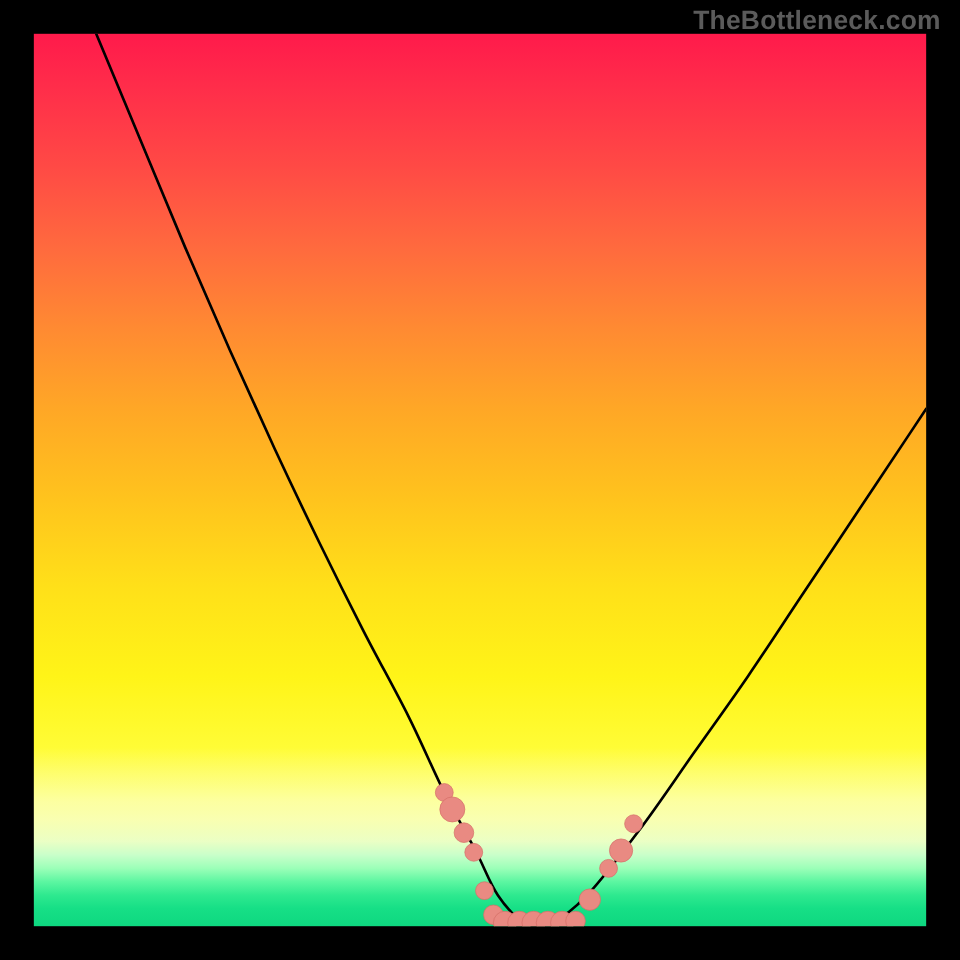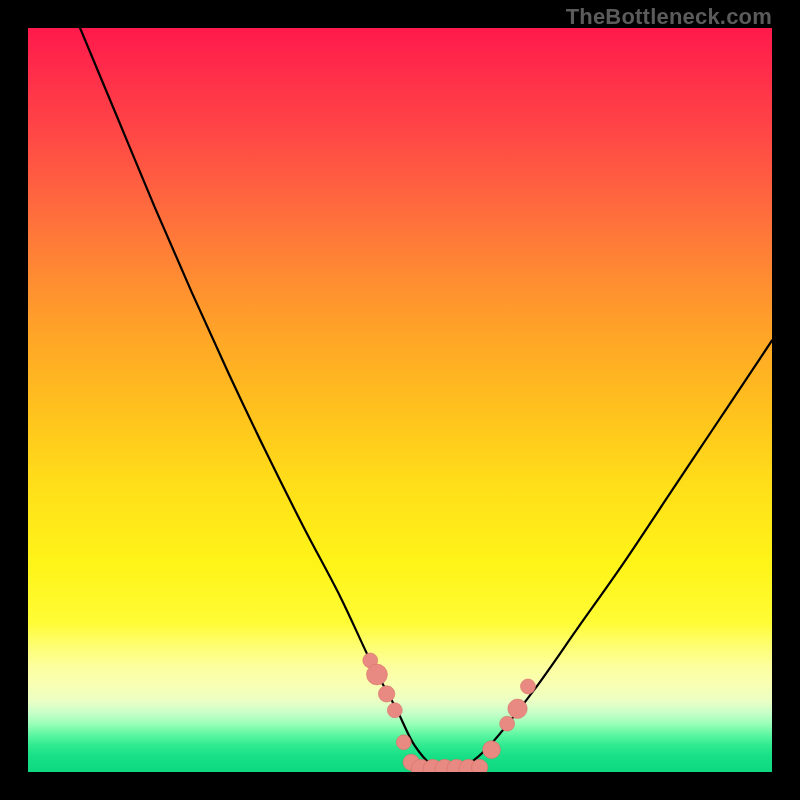--- a/index.html
+++ b/index.html
@@ -62,21 +62,21 @@
       to bottom,
       rgba(255,255,255,0) 0%,
       rgba(255,255,230,0.25) 55%,
       rgba(255,255,255,0) 100%
     );
     pointer-events: none;
   }
   .watermark {
     position: absolute;
     top: 4px;
-    right: 28px;
+    right: 16px;
     font-family: Arial, Helvetica, sans-serif;
     font-size: 22px;
     font-weight: 700;
     color: #5b5b5b;
     letter-spacing: 0.2px;
     user-select: none;
   }
   svg.curve, svg.markers {
     position: absolute;
     left: 0; top: 0;

